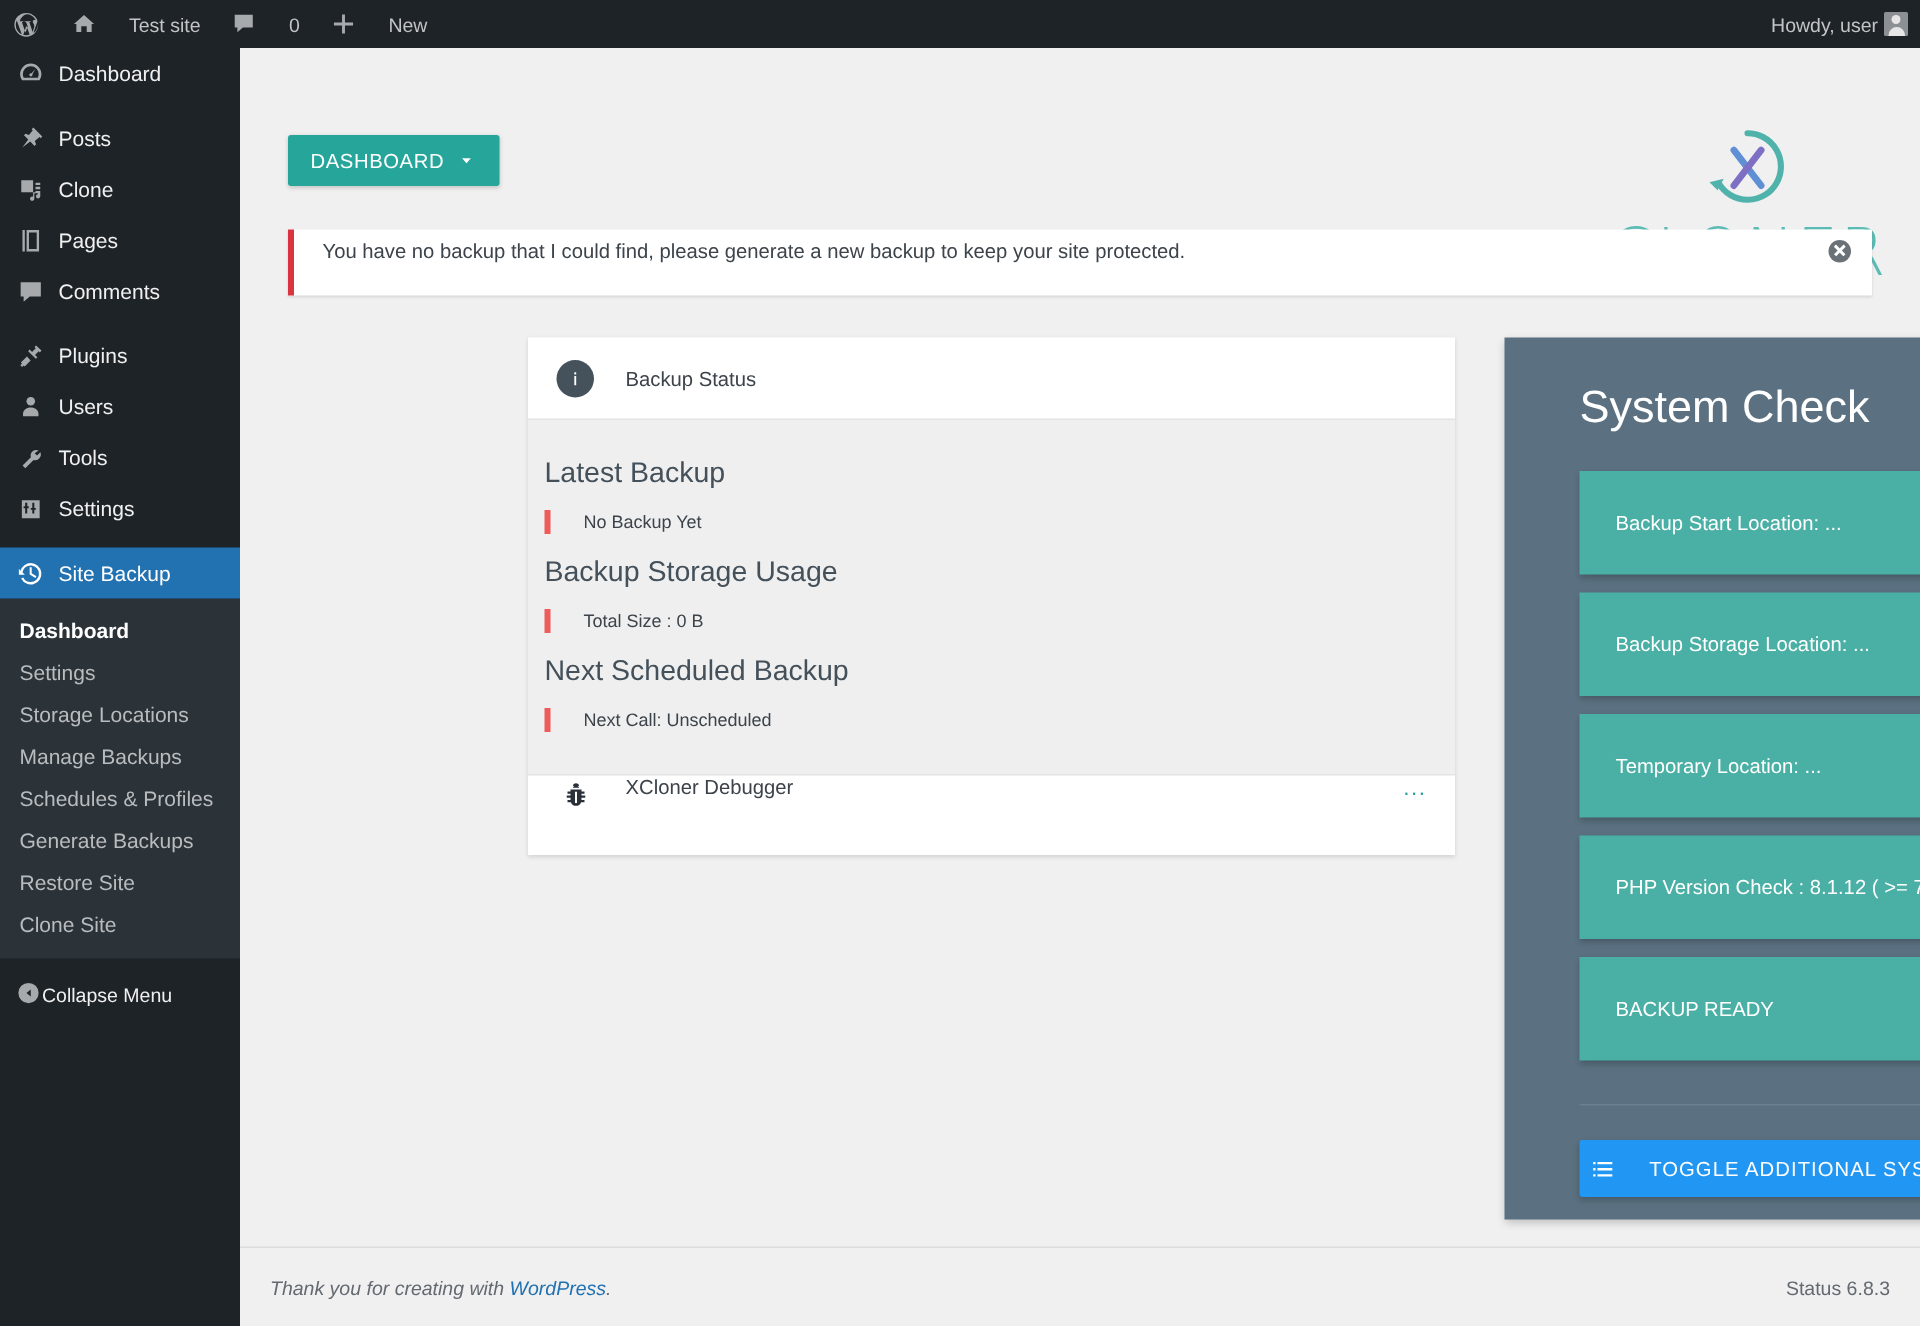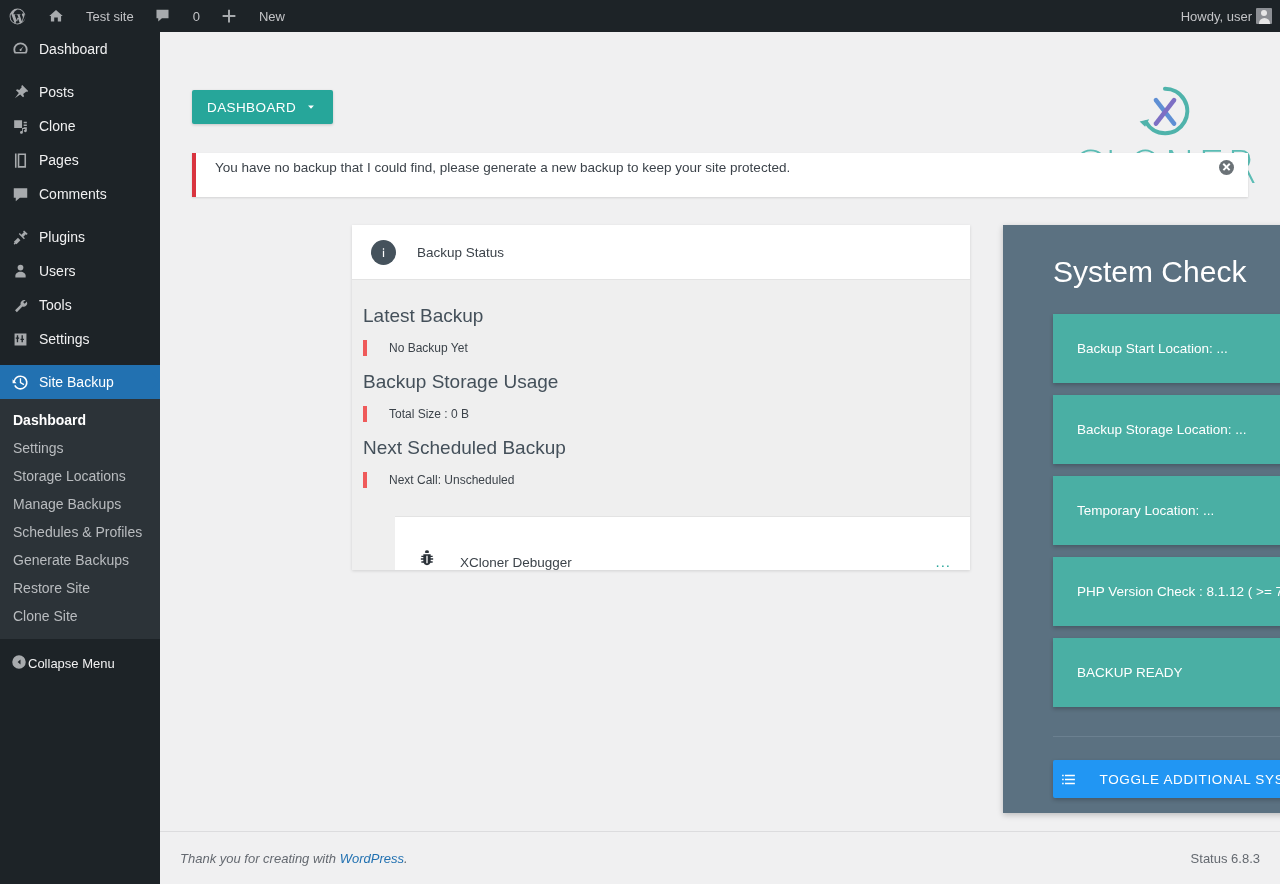--- a/index.html
+++ b/index.html
@@ -176,24 +176,23 @@
   .sec-row {
     display: flex; align-items: center;
     padding: 6px 0 6px 11px; font-size: 12px; color: #3c434a;
   }
   .tick {
     width: 4px; height: 16px; background: #ef5a5a;
     flex: none; margin-right: 22px;
   }
   .card-foot {
     background: #fff; height: 54px;
-    display: flex; align-items: flex-end;
+    display: flex; align-items: flex-start;
     padding: 0 19px 0 19px;
     border-top: 1px solid #e3e3e3;
-    margin-left: 43px;
   }
   .card-foot .round-icon { background: transparent; }
   .card-foot .round-icon svg { fill: #2a3138; }
   .card-foot-title { font-size: 13.5px; color: #3c434a; flex: 1; }
   .dots-link { color: #26a69a; font-size: 15px; cursor: pointer; letter-spacing: 1px; }
 
   
   #syscheck {
     position: absolute; left: 843px; top: 193px;
     width: 425px; height: 588px;

